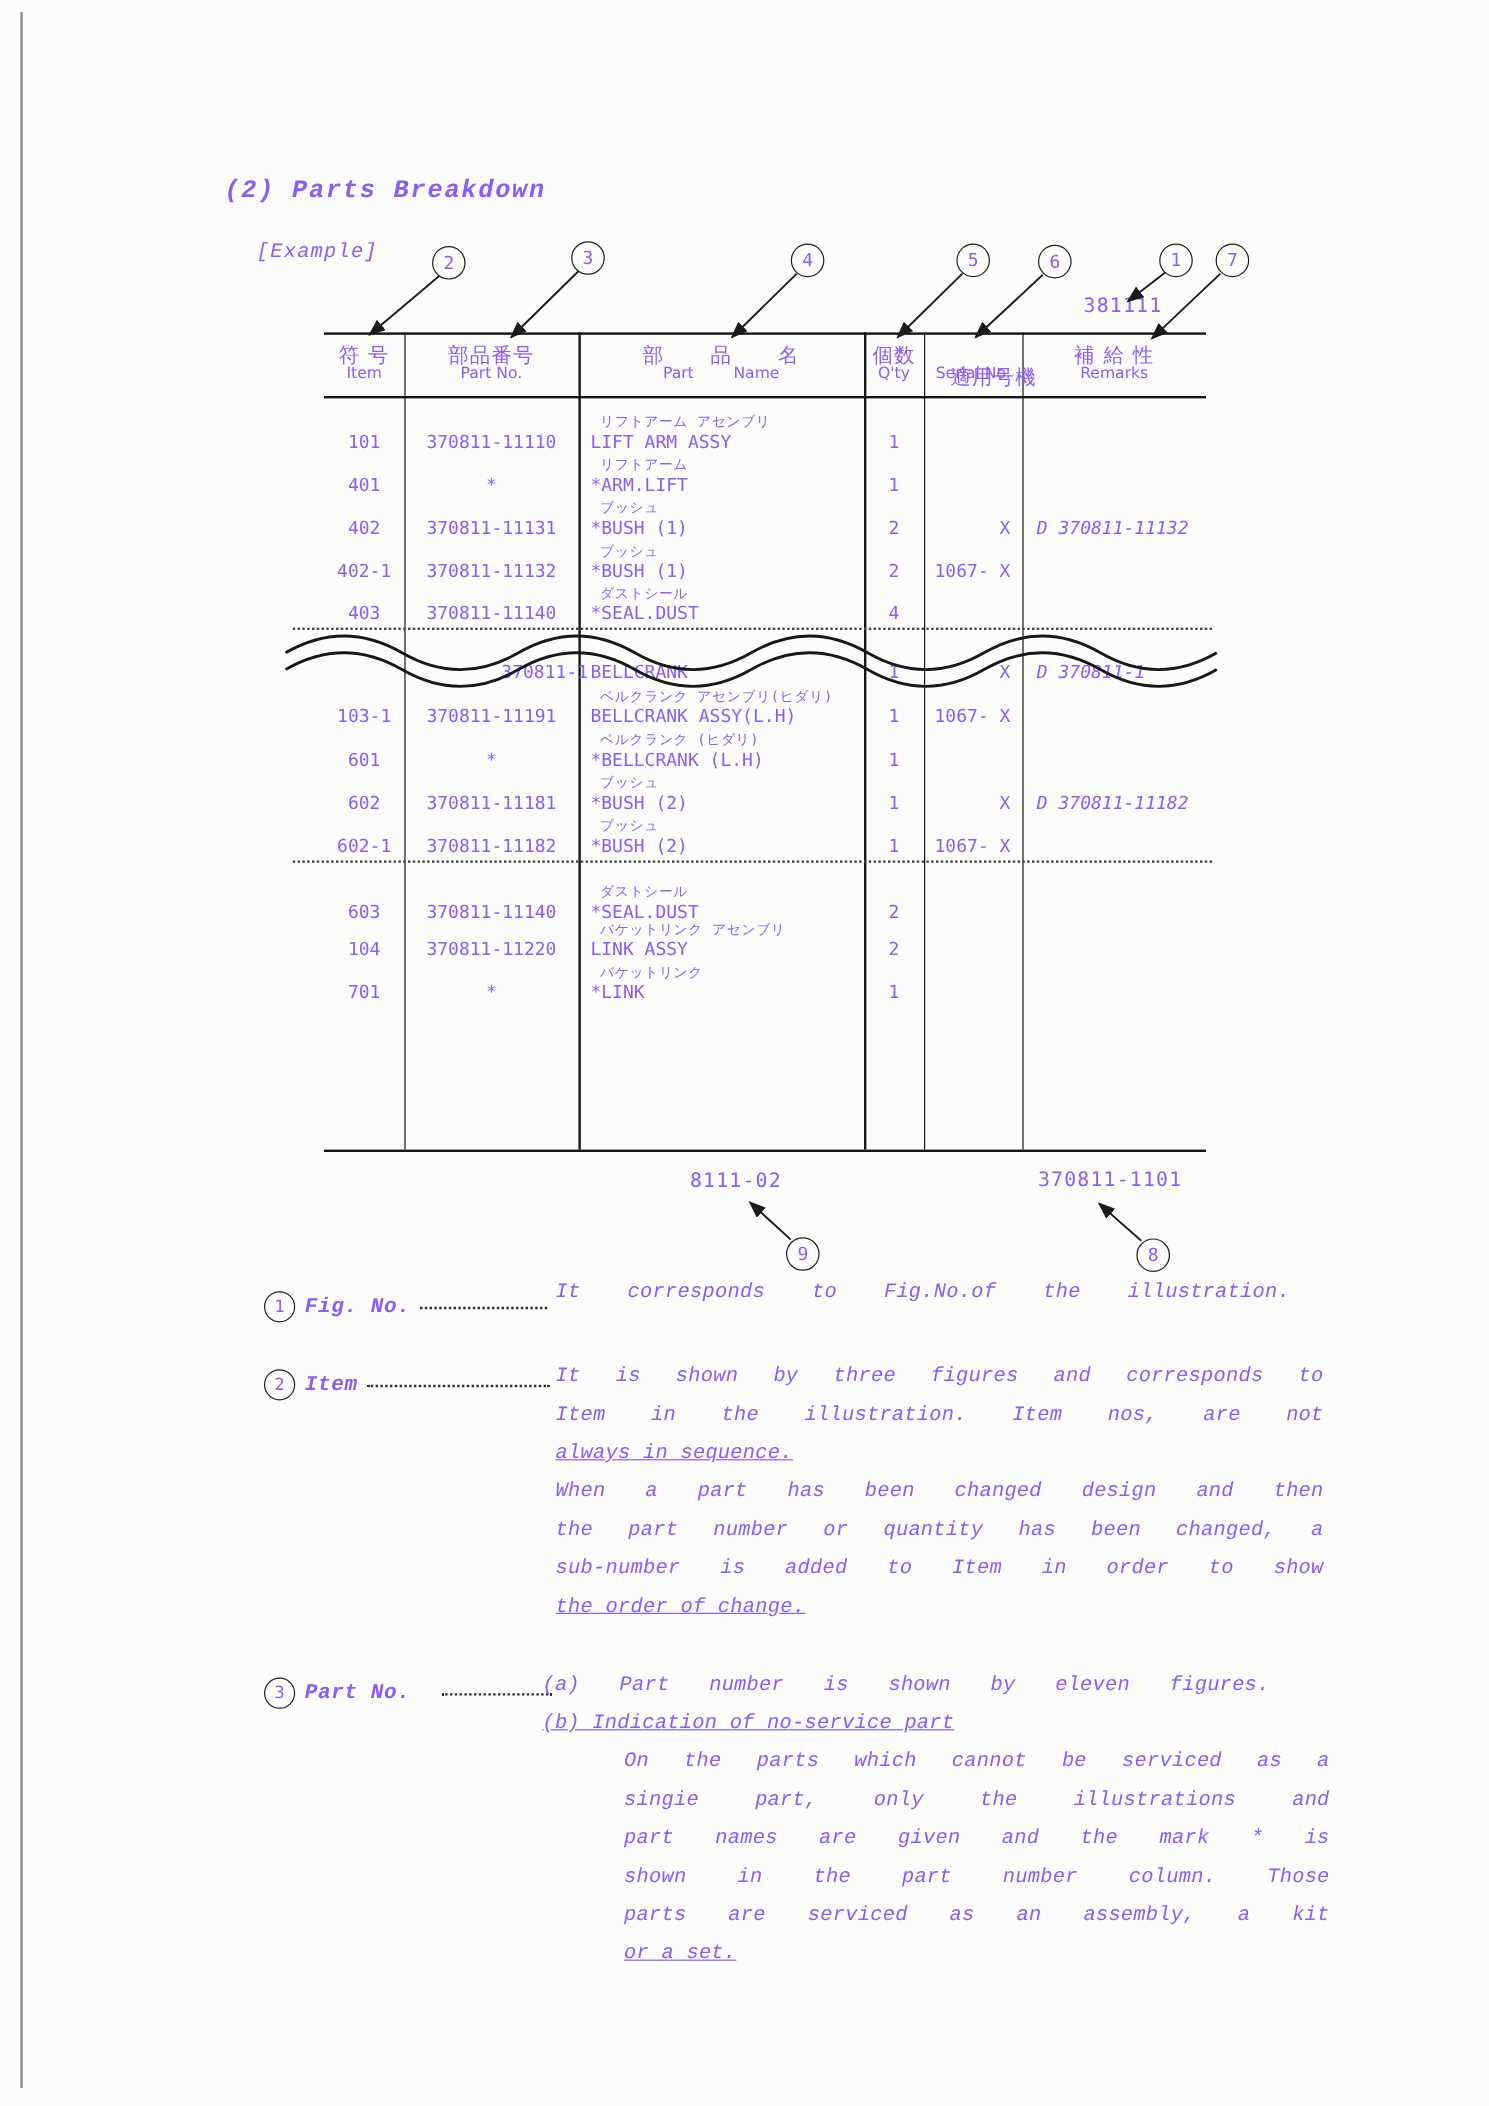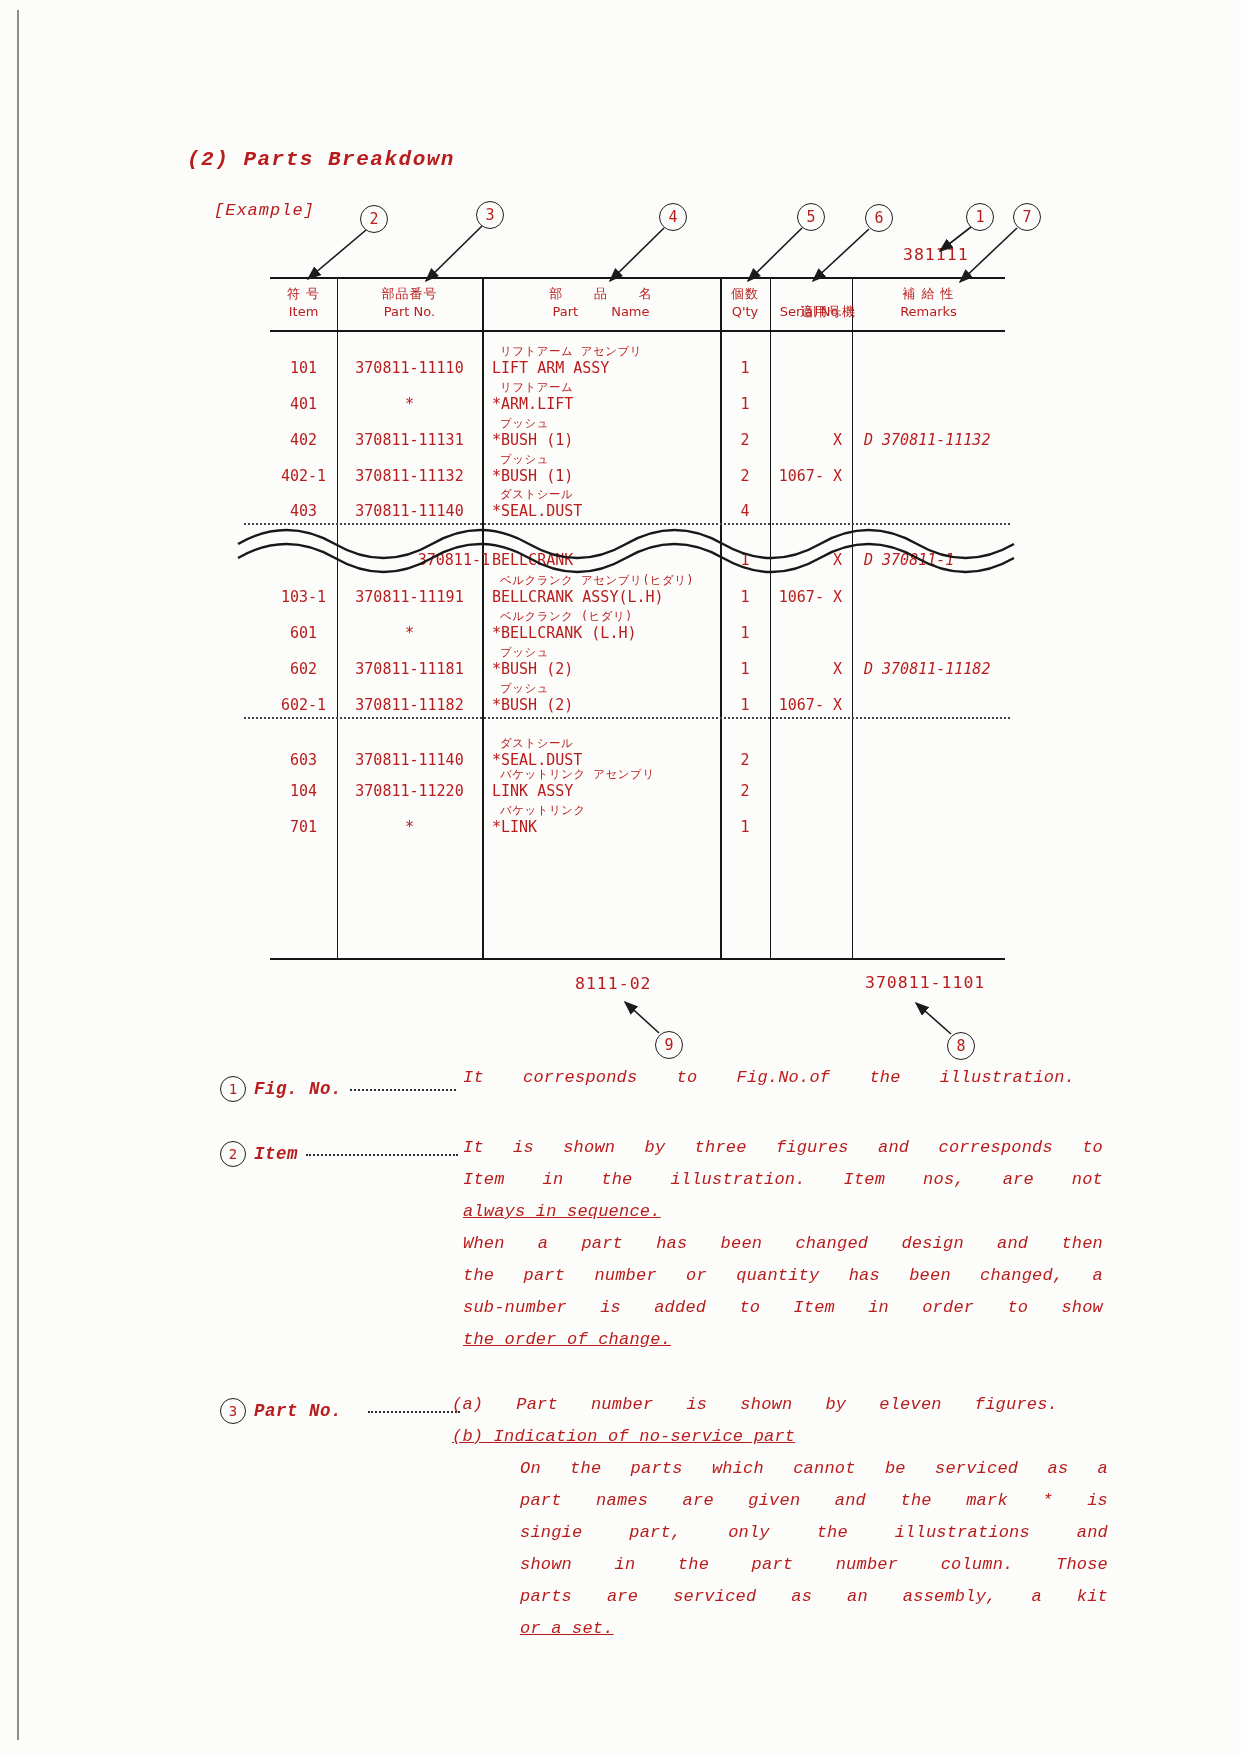--- a/index.html
+++ b/index.html
@@ -1,36 +1,36 @@
 <!DOCTYPE html>
 <html><head>
 <meta charset="utf-8">
 <style>
   html,body{margin:0;padding:0;background:#e8e8e6;}
   .page{position:relative;width:1241px;height:1755px;background:#fcfcfa;overflow:hidden;
-        font-family:"DejaVu Sans Mono",monospace;color:#b91c1c;}
+        font-family:"DejaVu Sans Mono",monospace;color:#8b5cf6;}
   .abs{position:absolute;}
   
   .scanline{position:absolute;left:17px;top:10px;width:2px;height:1730px;background:#8d8d8b;}
   
   .title{font:italic bold 21px "Liberation Mono",monospace;letter-spacing:1.5px;}
   .example{font:italic 17px "Liberation Mono",monospace;letter-spacing:1px;}
   
   .co{position:absolute;width:26px;height:26px;border:1.7px solid #1f1f1f;border-radius:50%;
       display:flex;align-items:center;justify-content:center;
       font:15px "DejaVu Sans Mono",monospace;background:transparent;}
   .co.small{width:24px;height:24px;font-size:14px;}
   
   .tbl{position:absolute;left:270px;top:277px;width:735px;height:681px;}
   .hline{position:absolute;left:0;width:735px;height:0;border-top:2.6px solid #161616;}
   .vline{position:absolute;top:0;width:0;height:681px;border-left:1.5px solid #161616;}
   .vline.thick{border-left-width:2.6px;}
   .dotsep{position:absolute;left:-26px;width:766px;height:0;border-top:2px dotted #444;}
   .hcell{position:absolute;text-align:center;font-family:"DejaVu Sans",sans-serif;}
-  .hjp{font-size:13px;letter-spacing:1px;}
+  .hjp{font-size:17px;letter-spacing:1px;}
   .hen{font-size:13px;}
   .pre{white-space:pre;}
   .trow{position:absolute;left:0;width:735px;height:22px;font-size:15px;}
   .trow span{position:absolute;display:block;}
   .ci{left:0;width:67px;text-align:center;}
   .cp{left:67px;width:145px;text-align:center;}
   .cn{left:222px;width:228px;text-align:left;}
   .cq{left:450px;width:50px;text-align:center;}
   .cs{left:500px;width:72px;text-align:right;}
   .cr{left:594px;width:141px;text-align:left;font-style:italic;}
@@ -259,20 +259,20 @@
 
   <div class="co small" style="left:220px;top:1398px;">3</div>
   <div class="abs term" style="left:254px;top:1401px;">Part No.</div>
   <div class="leader" style="left:368px;top:1411px;width:92px;"></div>
   <div class="expl" style="left:452px;top:1389px;width:606px;">
     <div class="jline">(a) Part number is shown by eleven figures.</div>
     <div class="nline">(b) Indication of no-service part</div>
   </div>
   <div class="expl" style="left:520px;top:1453px;width:588px;">
     <div class="jline">On the parts which cannot be serviced as a</div>
+    <div class="jline">singie part, only the illustrations and</div>
     <div class="jline">part names are given and the mark * is</div>
-    <div class="jline">singie part, only the illustrations and</div>
     <div class="jline">shown in the part number column. Those</div>
     <div class="jline">parts are serviced as an assembly, a kit</div>
     <div class="nline">or a set.</div>
   </div>
 
 </div>
 
 </body></html>

